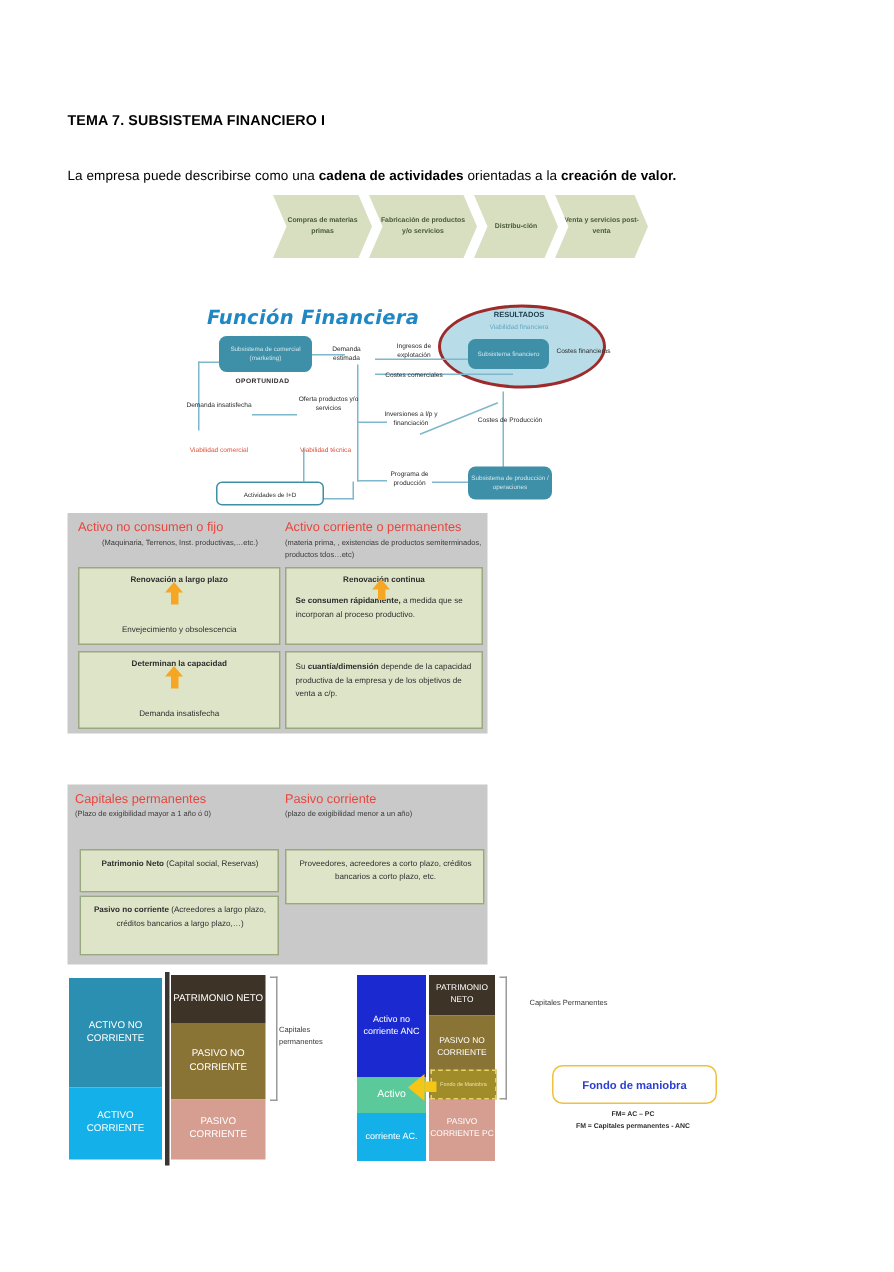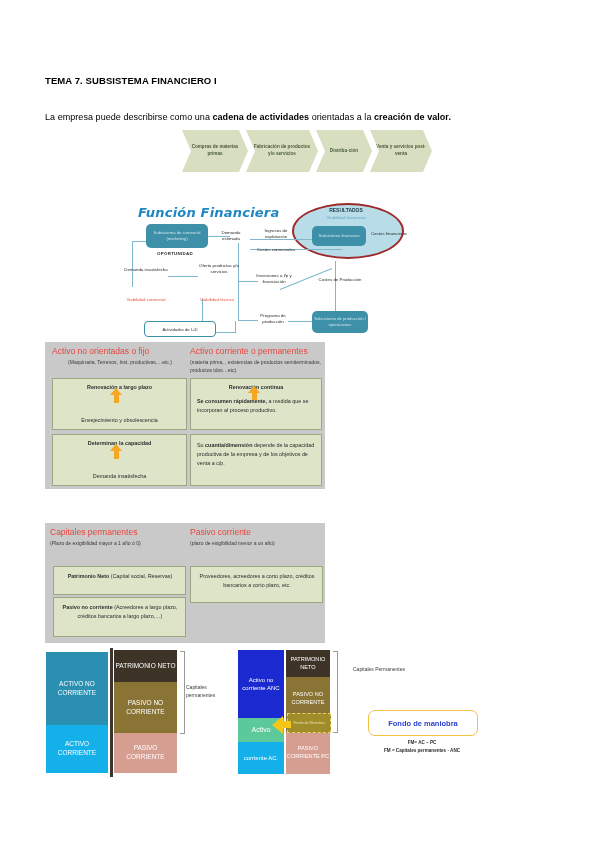--- a/index.html
+++ b/index.html
@@ -141,21 +141,21 @@
     <div class="fflabel" style="left:250px;top:32px;width:38px;">Costes financieros</div>
     <div class="fflabel" style="left:4px;top:68px;width:44px;">Demanda insatisfecha</div>
     <div class="fflabel" style="left:76px;top:64px;width:46px;">Oferta productos y/o servicios</div>
     <div class="ffred" style="left:4px;top:98px;width:44px;">Viabilidad comercial</div>
     <div class="ffred" style="left:70px;top:98px;width:54px;">Viabilidad técnica</div>
   </div>
 
 
   <div class="tbl" style="left:45px;top:342px;width:280px;height:147px;"></div>
 
-  <div class="tcol-head" style="left:52px;top:346px;width:135px;">Activo no orientadas o fijo</div>
+  <div class="tcol-head" style="left:52px;top:346px;width:135px;">Activo no consumen o fijo</div>
   <div class="tcol-sub" style="left:56px;top:359px;width:128px;text-align:center;">(Maquinaria, Terrenos, Inst. productivas,…etc.)</div>
   <div class="tcol-head" style="left:190px;top:346px;width:140px;">Activo corriente o permanentes</div>
   <div class="tcol-sub" style="left:190px;top:359px;width:132px;">(materia prima, , existencias de productos semiterminados, productos tdos…etc)</div>
 
   <div class="cell" style="left:52px;top:378px;width:133px;height:50px;">
     <div class="ct" style="top:5px;">Renovación a largo plazo</div>
     <div class="cb" style="bottom:6px;">Envejecimiento y obsolescencia</div>
   </div>
   <div class="ua-wrap" style="left:110px;top:388px;">
     <div class="ua-head" style="left:0;top:0;"></div>

